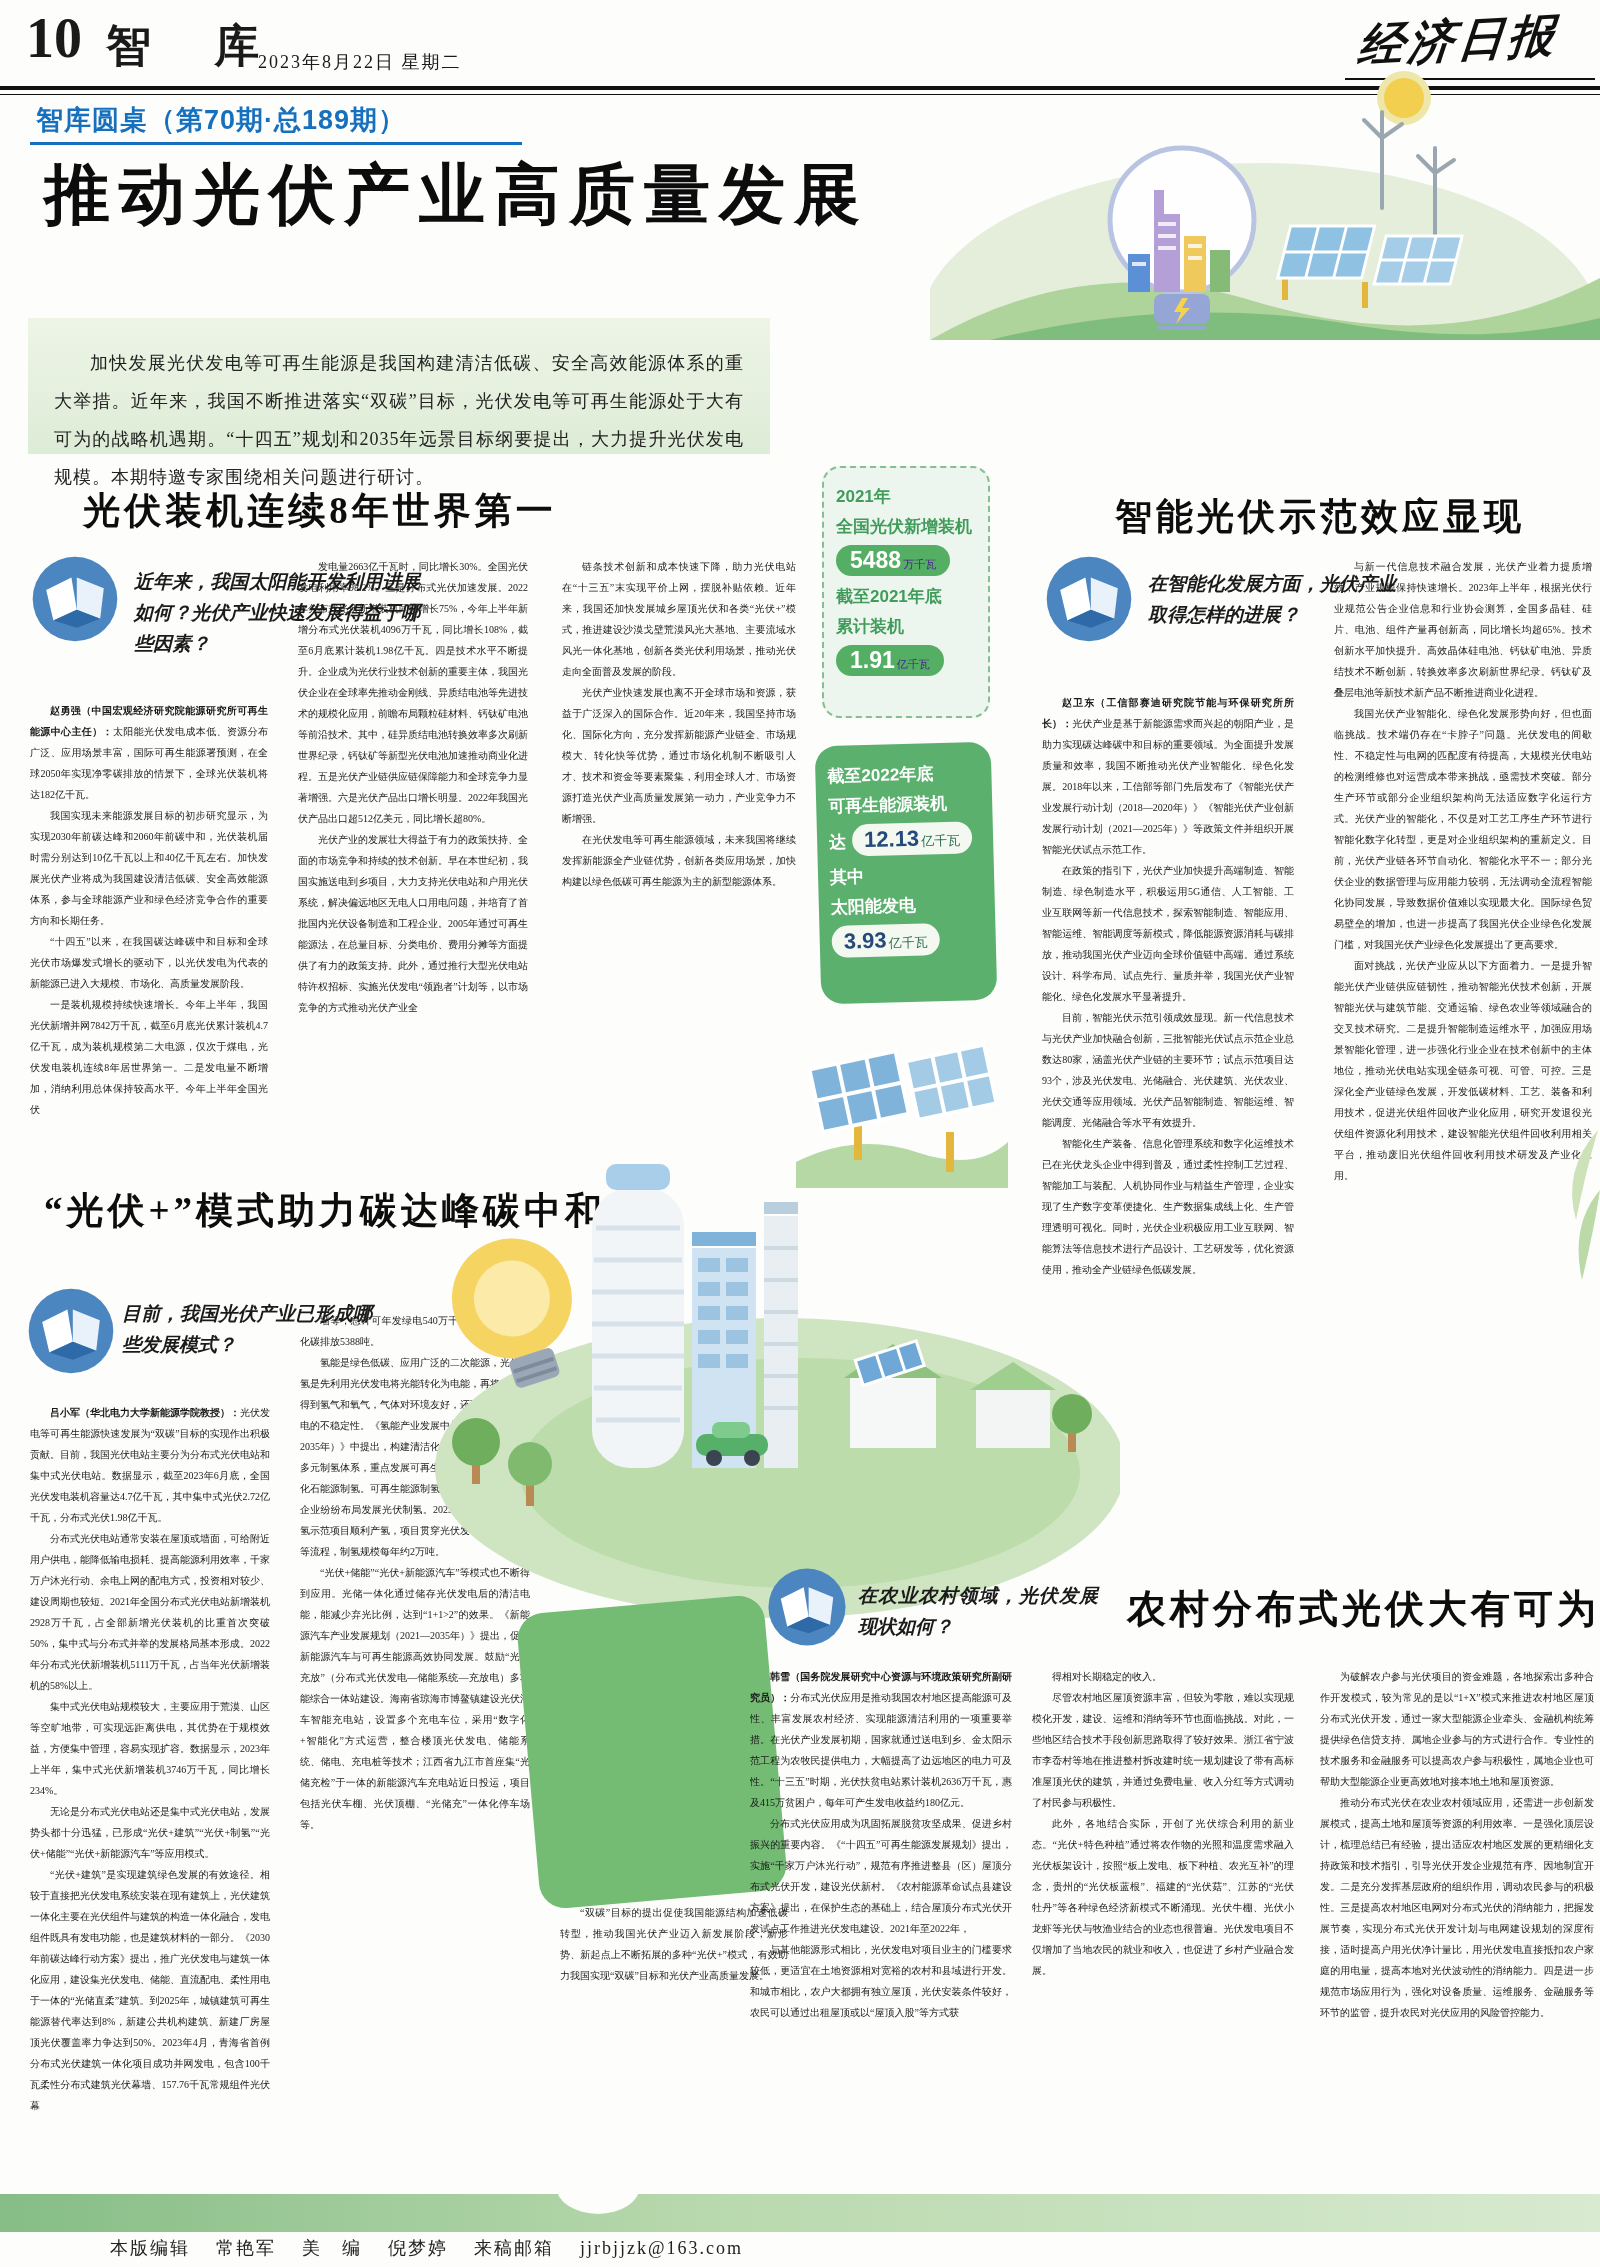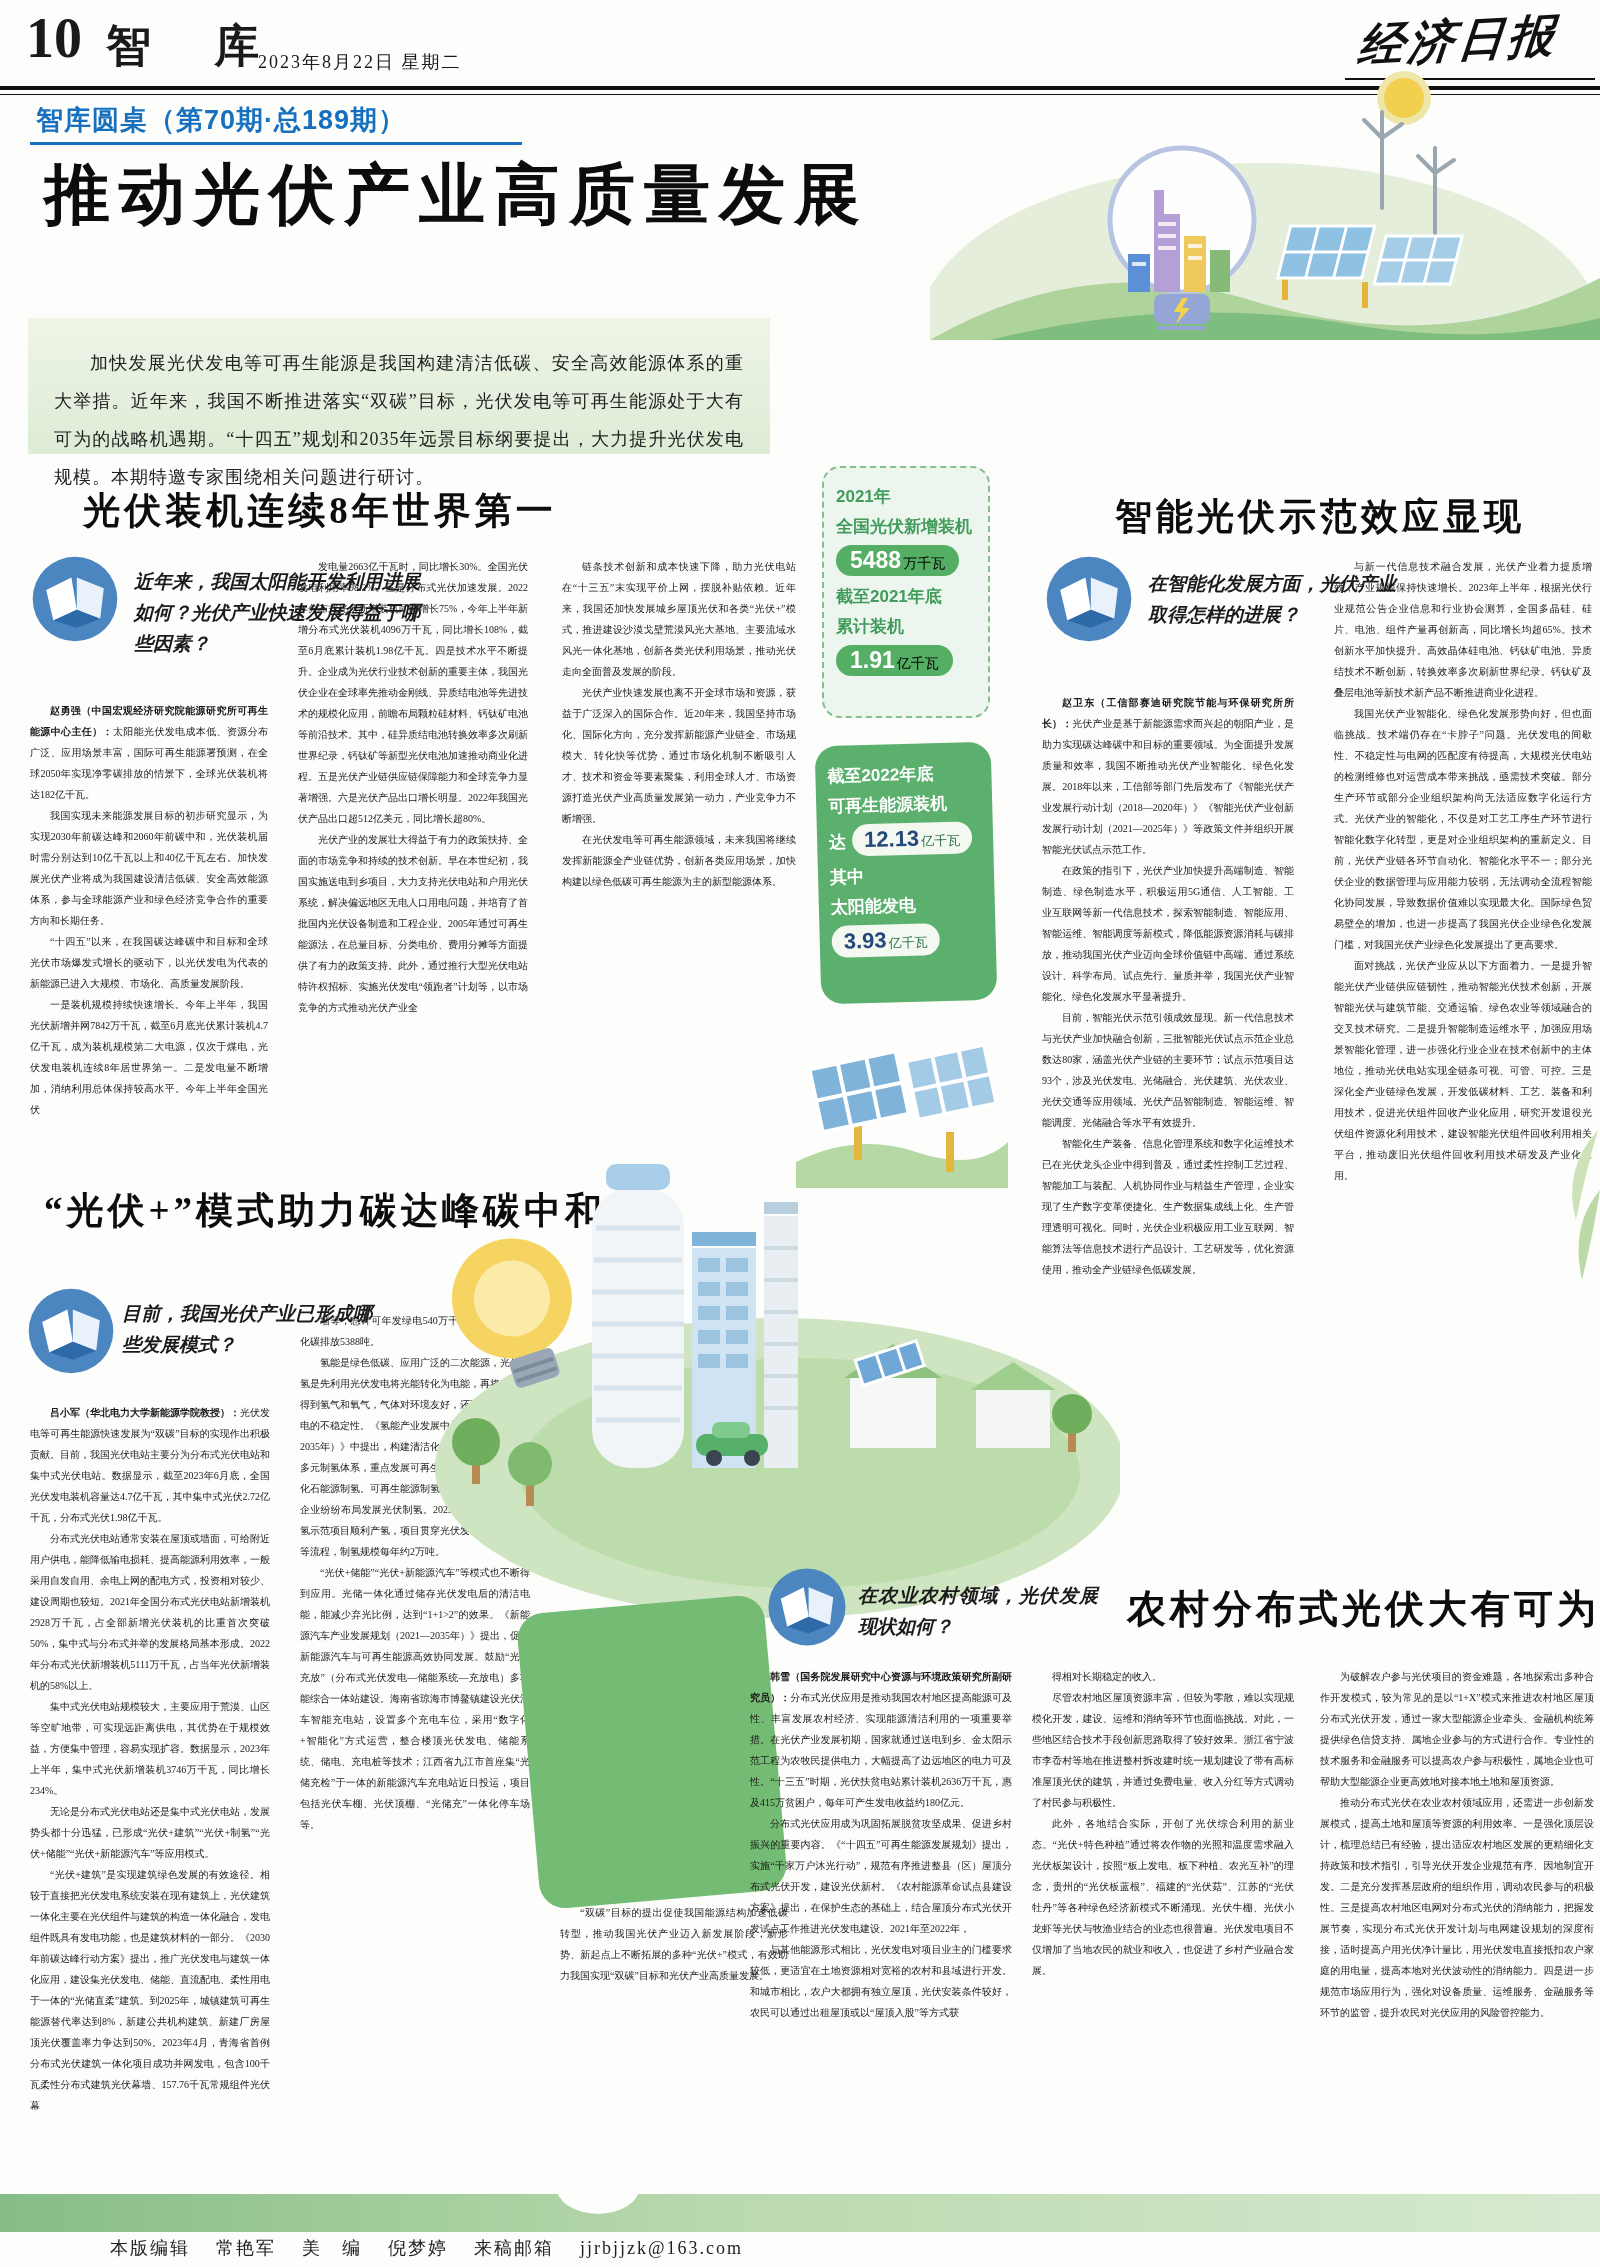--- a/index.html
+++ b/index.html
@@ -59,21 +59,21 @@
   .a4c1{left:750px;top:1666px;width:262px;height:592px;}
   .a4c2{left:1032px;top:1666px;width:262px;height:592px;}
   .a4c3{left:1320px;top:1666px;width:274px;height:592px;}
   
   .statbox{box-sizing:border-box;font-family:"Liberation Sans","DejaVu Sans",sans-serif;}
   .box1{left:822px;top:466px;width:168px;height:252px;background:#edf6ee;border:2px dashed #86bf8e;
         border-radius:18px;padding:14px 12px;}
   .s-label{font-size:17px;font-weight:bold;color:#419c5b;line-height:30px;}
   .s-pill{display:inline-block;background:#54ae63;border-radius:18px;padding:2px 14px;margin:3px 0 6px;}
   .s-pill b{font-size:23px;color:#fff;font-weight:900;}
-  .s-pill span{font-size:14px;color:#000000;margin-left:2px;}
+  .s-pill span{font-size:11px;color:#4c1d95;margin-left:2px;}
   .box2{left:818px;top:744px;width:176px;height:258px;background:#5bb06e;border-radius:22px;
         transform:rotate(-1.5deg);padding:16px 12px;}
   .box2 .s-label{color:#fff;}
   .s-row{display:flex;align-items:center;gap:6px;}
   .s-prefix{color:#fff;font-size:17px;font-weight:bold;}
   .pill-light{display:inline-block;background:#f3f8f0;border-radius:18px;padding:3px 12px;margin:3px 0 6px;}
   .pill-light b{font-size:22px;color:#25497a;font-weight:900;}
   .pill-light span{font-size:13px;color:#2e6e4c;margin-left:2px;}
   .box3-back{left:528px;top:1604px;width:248px;height:296px;background:#74bb74;border-radius:26px;
              transform:rotate(-5deg);}
@@ -259,21 +259,21 @@
       <circle cx="50" cy="50" r="47" fill="#4c86c0"></circle>
       <path d="M18 40 L46 26 L52 62 L26 74 Z" fill="#ffffff"></path>
       <path d="M82 38 L52 26 L52 62 L78 72 Z" fill="#e9f1fa"></path>
       <path d="M26 74 L52 62 L78 72 L52 82 Z" fill="#2f6aa8"></path>
     </svg>
   </div>
   <div class="abs a3-q question">目前，我国光伏产业已形成哪些发展模式？</div>
   <div class="abs col a3c1">
     <p><b class="speaker">吕小军（华北电力大学新能源学院教授）：</b><span>光伏发电等可再生能源快速发展为“双碳”目标的实现作出积极贡献。目前，我国光伏电站主要分为分布式光伏电站和集中式光伏电站。数据显示，截至2023年6月底，全国光伏发电装机容量达4.7亿千瓦，其中集中式光伏2.72亿千瓦，分布式光伏1.98亿千瓦。</span></p>
     <div>
-        <p>分布式光伏电站通常安装在屋顶或墙面，可给附近用户供电，能降低输电损耗、提高能源利用效率，一般采用自发自用、余电上网的配电方式，投资相对较少、建设周期也较短。2021年全国分布式光伏电站新增装机2928万千瓦，占全部新增光伏装机的比重首次突破50%，集中式与分布式并举的发展格局基本形成。2022年分布式光伏新增装机5111万千瓦，占当年光伏新增装机的58%以上。</p>
+        <p>分布式光伏电站通常安装在屋顶或墙面，可给附近用户供电，能降低输电损耗、提高能源利用效率，千家万户沐光行动、余电上网的配电方式，投资相对较少、建设周期也较短。2021年全国分布式光伏电站新增装机2928万千瓦，占全部新增光伏装机的比重首次突破50%，集中式与分布式并举的发展格局基本形成。2022年分布式光伏新增装机5111万千瓦，占当年光伏新增装机的58%以上。</p>
         <p>集中式光伏电站规模较大，主要应用于荒漠、山区等空旷地带，可实现远距离供电，其优势在于规模效益，方便集中管理，容易实现扩容。数据显示，2023年上半年，集中式光伏新增装机3746万千瓦，同比增长234%。</p>
         <p>无论是分布式光伏电站还是集中式光伏电站，发展势头都十分迅猛，已形成“光伏+建筑”“光伏+制氢”“光伏+储能”“光伏+新能源汽车”等应用模式。</p>
         <p>“光伏+建筑”是实现建筑绿色发展的有效途径。相较于直接把光伏发电系统安装在现有建筑上，光伏建筑一体化主要在光伏组件与建筑的构造一体化融合，发电组件既具有发电功能，也是建筑材料的一部分。《2030年前碳达峰行动方案》提出，推广光伏发电与建筑一体化应用，建设集光伏发电、储能、直流配电、柔性用电于一体的“光储直柔”建筑。到2025年，城镇建筑可再生能源替代率达到8%，新建公共机构建筑、新建厂房屋顶光伏覆盖率力争达到50%。2023年4月，青海省首例分布式光伏建筑一体化项目成功并网发电，包含100千瓦柔性分布式建筑光伏幕墙、157.76千瓦常规组件光伏幕</p>
       </div>
   </div>
   <div class="abs col a3c2">
       <p>墙等，总计可年发绿电540万千瓦时，减少二氧化碳排放5388吨。</p>
       <p>氢能是绿色低碳、应用广泛的二次能源，光伏制氢是先利用光伏发电将光能转化为电能，再将水电解得到氢气和氧气，气体对环境友好，还可平抑光伏发电的不稳定性。《氢能产业发展中长期规划（2021—2035年）》中提出，构建清洁化、低碳化、低成本的多元制氢体系，重点发展可再生能源制氢，严格控制化石能源制氢。可再生能源制氢前景广阔，光伏头部企业纷纷布局发展光伏制氢。2023年6月新疆库车绿氢示范项目顺利产氢，项目贯穿光伏发电、绿电制氢等流程，制氢规模每年约2万吨。</p>
       <p>“光伏+储能”“光伏+新能源汽车”等模式也不断得到应用。光储一体化通过储存光伏发电后的清洁电能，能减少弃光比例，达到“1+1&gt;2”的效果。《新能源汽车产业发展规划（2021—2035年）》提出，促进新能源汽车与可再生能源高效协同发展。鼓励“光储充放”（分布式光伏发电—储能系统—充放电）多功能综合一体站建设。海南省琼海市博鳌镇建设光伏汽车智能充电站，设置多个充电车位，采用“数字化+智能化”方式运营，整合楼顶光伏发电、储能系统、储电、充电桩等技术；江西省九江市首座集“光储充检”于一体的新能源汽车充电站近日投运，项目包括光伏车棚、光伏顶棚、“光储充”一体化停车场等。</p>
     </div>

